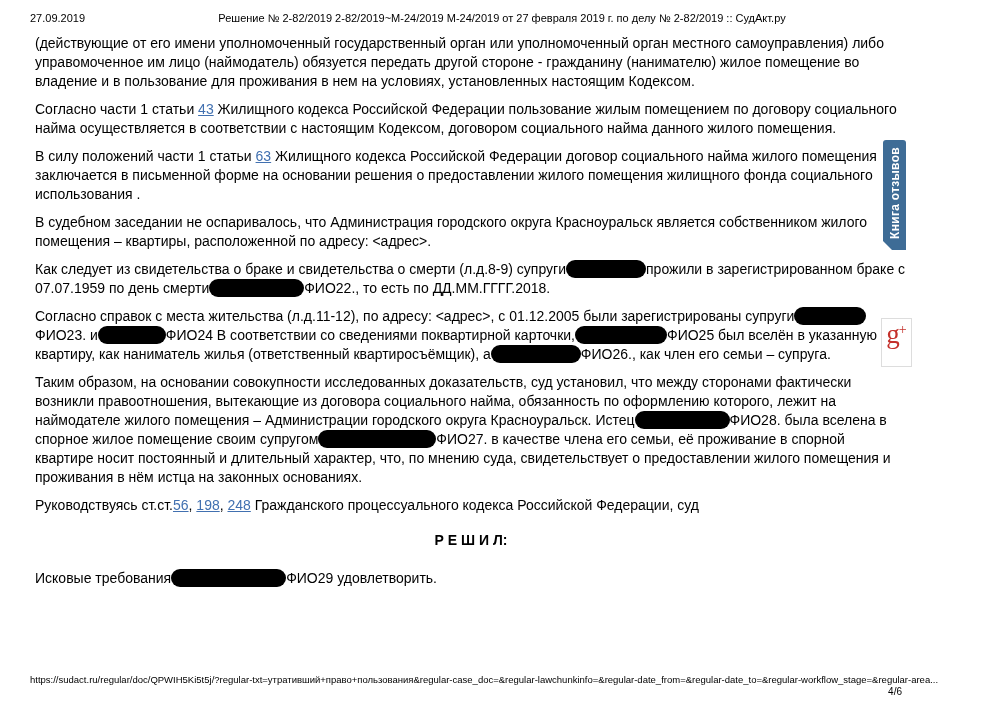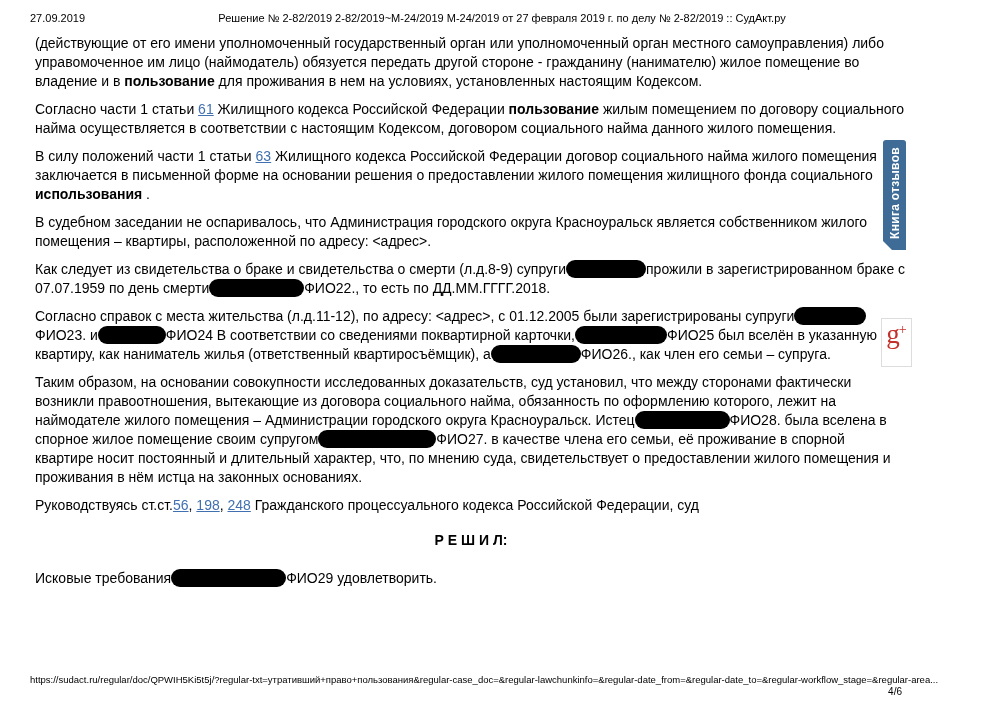--- a/index.html
+++ b/index.html
@@ -42,21 +42,21 @@
     width: 872px;
     font-size: 14px;
     line-height: 19px;
   }
   .para { margin: 0 0 9px 0; }
   .para a {
     color: var(--link-blue);
     text-decoration: underline;
     cursor: pointer;
   }
-  .para b { font-weight: bold; }
+  .para b { font-weight: normal; }
   .redact {
     display: inline-block;
     height: 18px;
     background: #000;
     border-radius: 9px;
     vertical-align: -4px;
   }
   .heading-centered {
     text-align: center;
     font-weight: bold;
@@ -128,21 +128,21 @@
 <body>
 
 <div class="page">
 
   <div class="header-date">27.09.2019</div>
 
   <div class="header-title">Решение № 2-82/2019 2-82/2019~М-24/2019 М-24/2019 от 27 февраля 2019 г. по делу № 2-82/2019 :: СудАкт.ру</div>
 
   <div class="content">
       <p class="para">(действующие от его имени уполномоченный государственный орган или уполномоченный орган местного самоуправления) либо управомоченное им лицо (наймодатель) обязуется передать другой стороне - гражданину (нанимателю) жилое помещение во владение и в <b>пользование</b> для проживания в нем на условиях, установленных настоящим Кодексом.</p>
-      <p class="para">Согласно части 1 статьи <a href="#">61</a> Жилищного кодекса Российской Федерации <b>пользование</b> жилым помещением по договору социального найма осуществляется в соответствии с настоящим Кодексом, договором социального найма данного жилого помещения.</p>
+      <p class="para">Согласно части 1 статьи <a href="#">43</a> Жилищного кодекса Российской Федерации <b>пользование</b> жилым помещением по договору социального найма осуществляется в соответствии с настоящим Кодексом, договором социального найма данного жилого помещения.</p>
       <p class="para">В силу положений части 1 статьи <a href="#">63</a> Жилищного кодекса Российской Федерации договор социального найма жилого помещения заключается в письменной форме на основании решения о предоставлении жилого помещения жилищного фонда социального <b>использования</b> .</p>
       <p class="para">В судебном заседании не оспаривалось, что Администрация городского округа Красноуральск является собственником жилого помещения – квартиры, расположенной по адресу: &lt;адрес&gt;.</p>
       <p class="para">Как следует из свидетельства о браке и свидетельства о смерти (л.д.8-9) супруги<span class="redact" style="width: 80px;"></span>прожили в зарегистрированном браке с 07.07.1959 по день смерти<span class="redact" style="width: 95px;"></span>ФИО22., то есть по ДД.ММ.ГГГГ.2018.</p>
       <p class="para">Согласно справок с места жительства (л.д.11-12), по адресу: &lt;адрес&gt;, с 01.12.2005 были зарегистрированы супруги<span class="redact" style="width: 72px;"></span>ФИО23. и<span class="redact" style="width: 68px;"></span>ФИО24 В соответствии со сведениями поквартирной карточки,<span class="redact" style="width: 92px;"></span>ФИО25 был вселён в указанную квартиру, как наниматель жилья (ответственный квартиросъёмщик), а<span class="redact" style="width: 90px;"></span>ФИО26., как член его семьи – супруга.</p>
       <p class="para">Таким образом, на основании совокупности исследованных доказательств, суд установил, что между сторонами фактически возникли правоотношения, вытекающие из договора социального найма, обязанность по оформлению которого, лежит на наймодателе жилого помещения – Администрации городского округа Красноуральск. Истец<span class="redact" style="width: 95px;"></span>ФИО28. была вселена в спорное жилое помещение своим супругом<span class="redact" style="width: 118px;"></span>ФИО27. в качестве члена его семьи, её проживание в спорной квартире носит постоянный и длительный характер, что, по мнению суда, свидетельствует о предоставлении жилого помещения и проживания в нём истца на законных основаниях.</p>
       <p class="para">Руководствуясь ст.ст.<a href="#">56</a>, <a href="#">198</a>, <a href="#">248</a> Гражданского процессуального кодекса Российской Федерации, суд</p>
       <p class="para heading-centered">Р Е Ш И Л:</p>
       <p class="para final">Исковые требования<span class="redact" style="width: 115px;"></span>ФИО29 удовлетворить.</p>
     </div>
 

